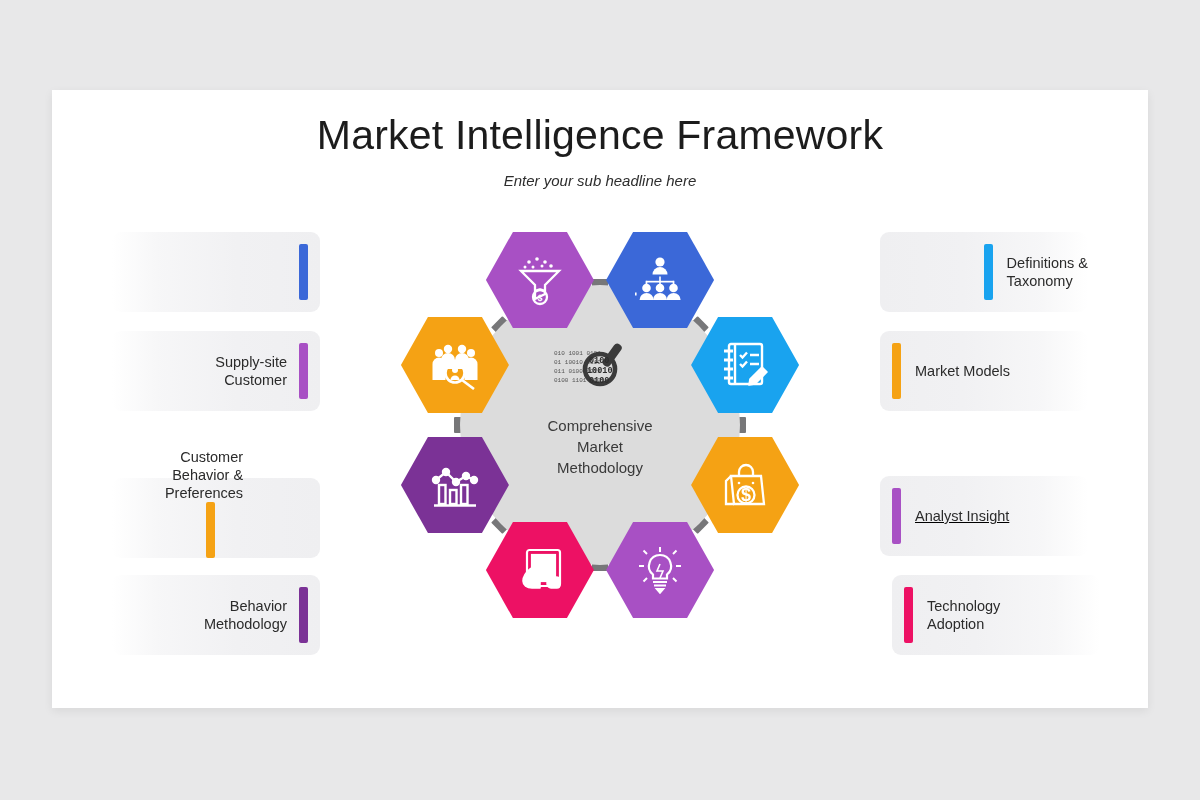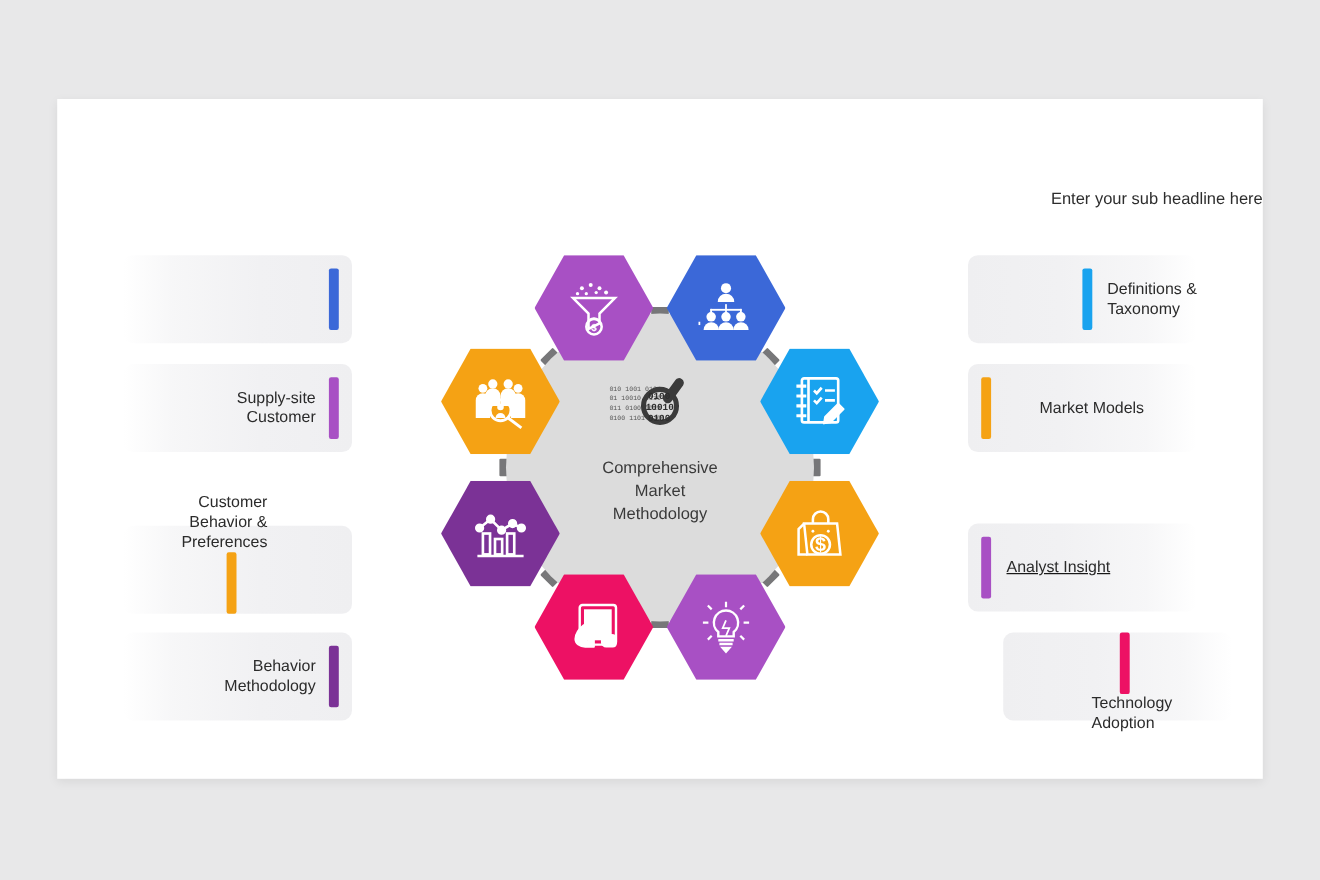--- a/index.html
+++ b/index.html
@@ -37,23 +37,24 @@
     font-weight: normal;
     color: #1c1c1c;
     letter-spacing: 0.2px;
   }
 
   #subtitle {
     position: absolute;
     left: 0;
     top: 82px;
     width: 100%;
-    text-align: right;
+    text-align: center;
     font-size: 15px;
     color: #2d2d2d;
+    font-style: italic;
   }
 
   
   .card {
     position: absolute;
     width: 208px;
     height: 80px;
     border-radius: 9px;
     display: flex;
     align-items: center;
@@ -151,20 +152,21 @@
     border-radius: 1px;
   }
 
   svg.ico { display: block; }
 </style>
 </head>
 <body>
 
 <div id="slide">
 
+  <h1 id="title">Market Intelligence Framework</h1>
   <div id="subtitle">Enter your sub headline here</div>
 
   <div id="left-cards">
       <div class="card left" style="left: 60px; top: 142px;">
         <div class="bar" style="background: rgb(59, 104, 216);"></div>
       </div>
       <div class="card left" style="left: 60px; top: 241px;">
         <div class="txt">Supply-site
 Customer</div>
         <div class="bar" style="background: rgb(168, 80, 196);"></div>
@@ -180,29 +182,29 @@
 Methodology</div>
         <div class="bar" style="background: rgb(123, 50, 150);"></div>
       </div>
     </div>
   <div id="right-cards">
       <div class="card right" style="left: 828px; top: 142px; justify-content: flex-end;">
         <div class="bar" style="background: rgb(25, 163, 239);"></div>
         <div class="txt">Definitions &amp;
 Taxonomy</div>
       </div>
-      <div class="card right" style="left: 828px; top: 241px; gap: 30px;">
+      <div class="card right" style="left: 828px; top: 241px;">
         <div class="bar" style="background: rgb(245, 162, 20);"></div>
         <div class="txt">Market Models</div>
       </div>
       <div class="card right" style="left: 828px; top: 386px; text-decoration: underline;">
         <div class="bar" style="background: rgb(168, 80, 196);"></div>
         <div class="txt">Analyst Insight</div>
       </div>
-      <div class="card right" style="left: 860px; top: 485px; flex-direction: column;">
+      <div class="card right" style="left: 840px; top: 485px;">
         <div class="bar" style="background: rgb(237, 17, 100);"></div>
         <div class="txt">Technology
 Adoption</div>
       </div>
     </div>
 
   <div id="wheel">
 
     <div id="connectors">
         <div class="conn" style="left: 316.974px; top: 143.026px; background: rgb(119, 119, 121); transform: rotate(45deg);"></div>

